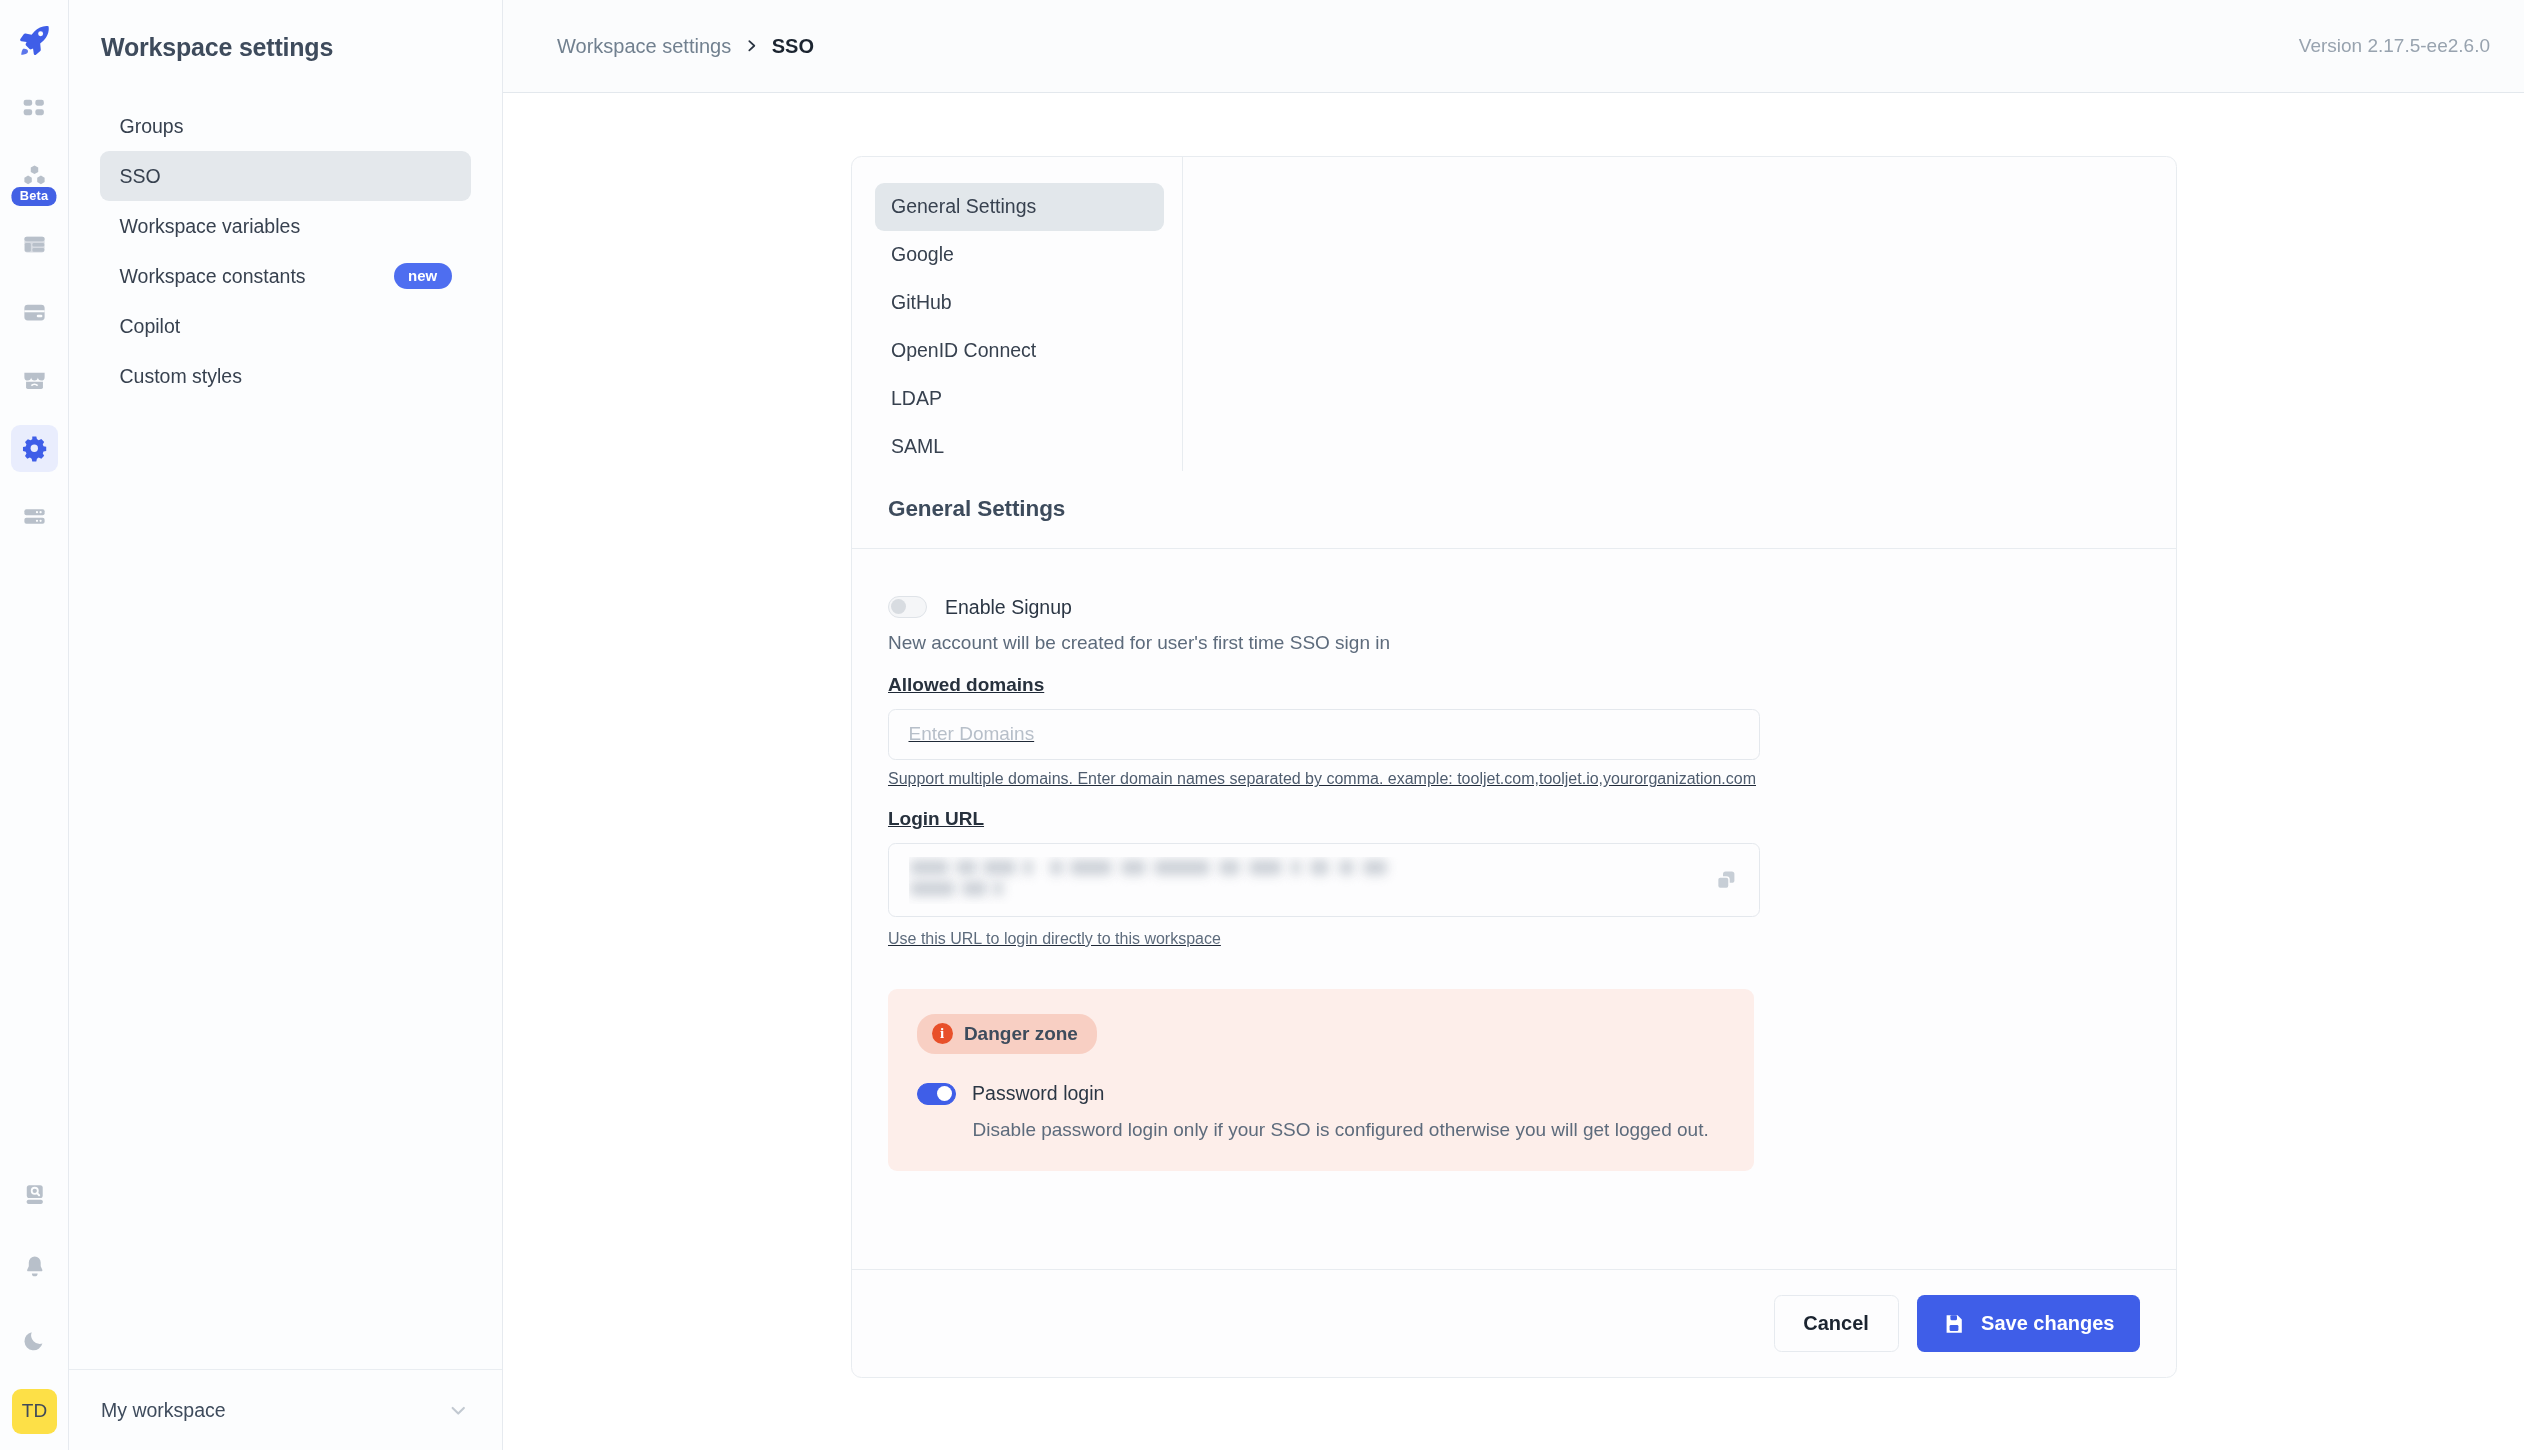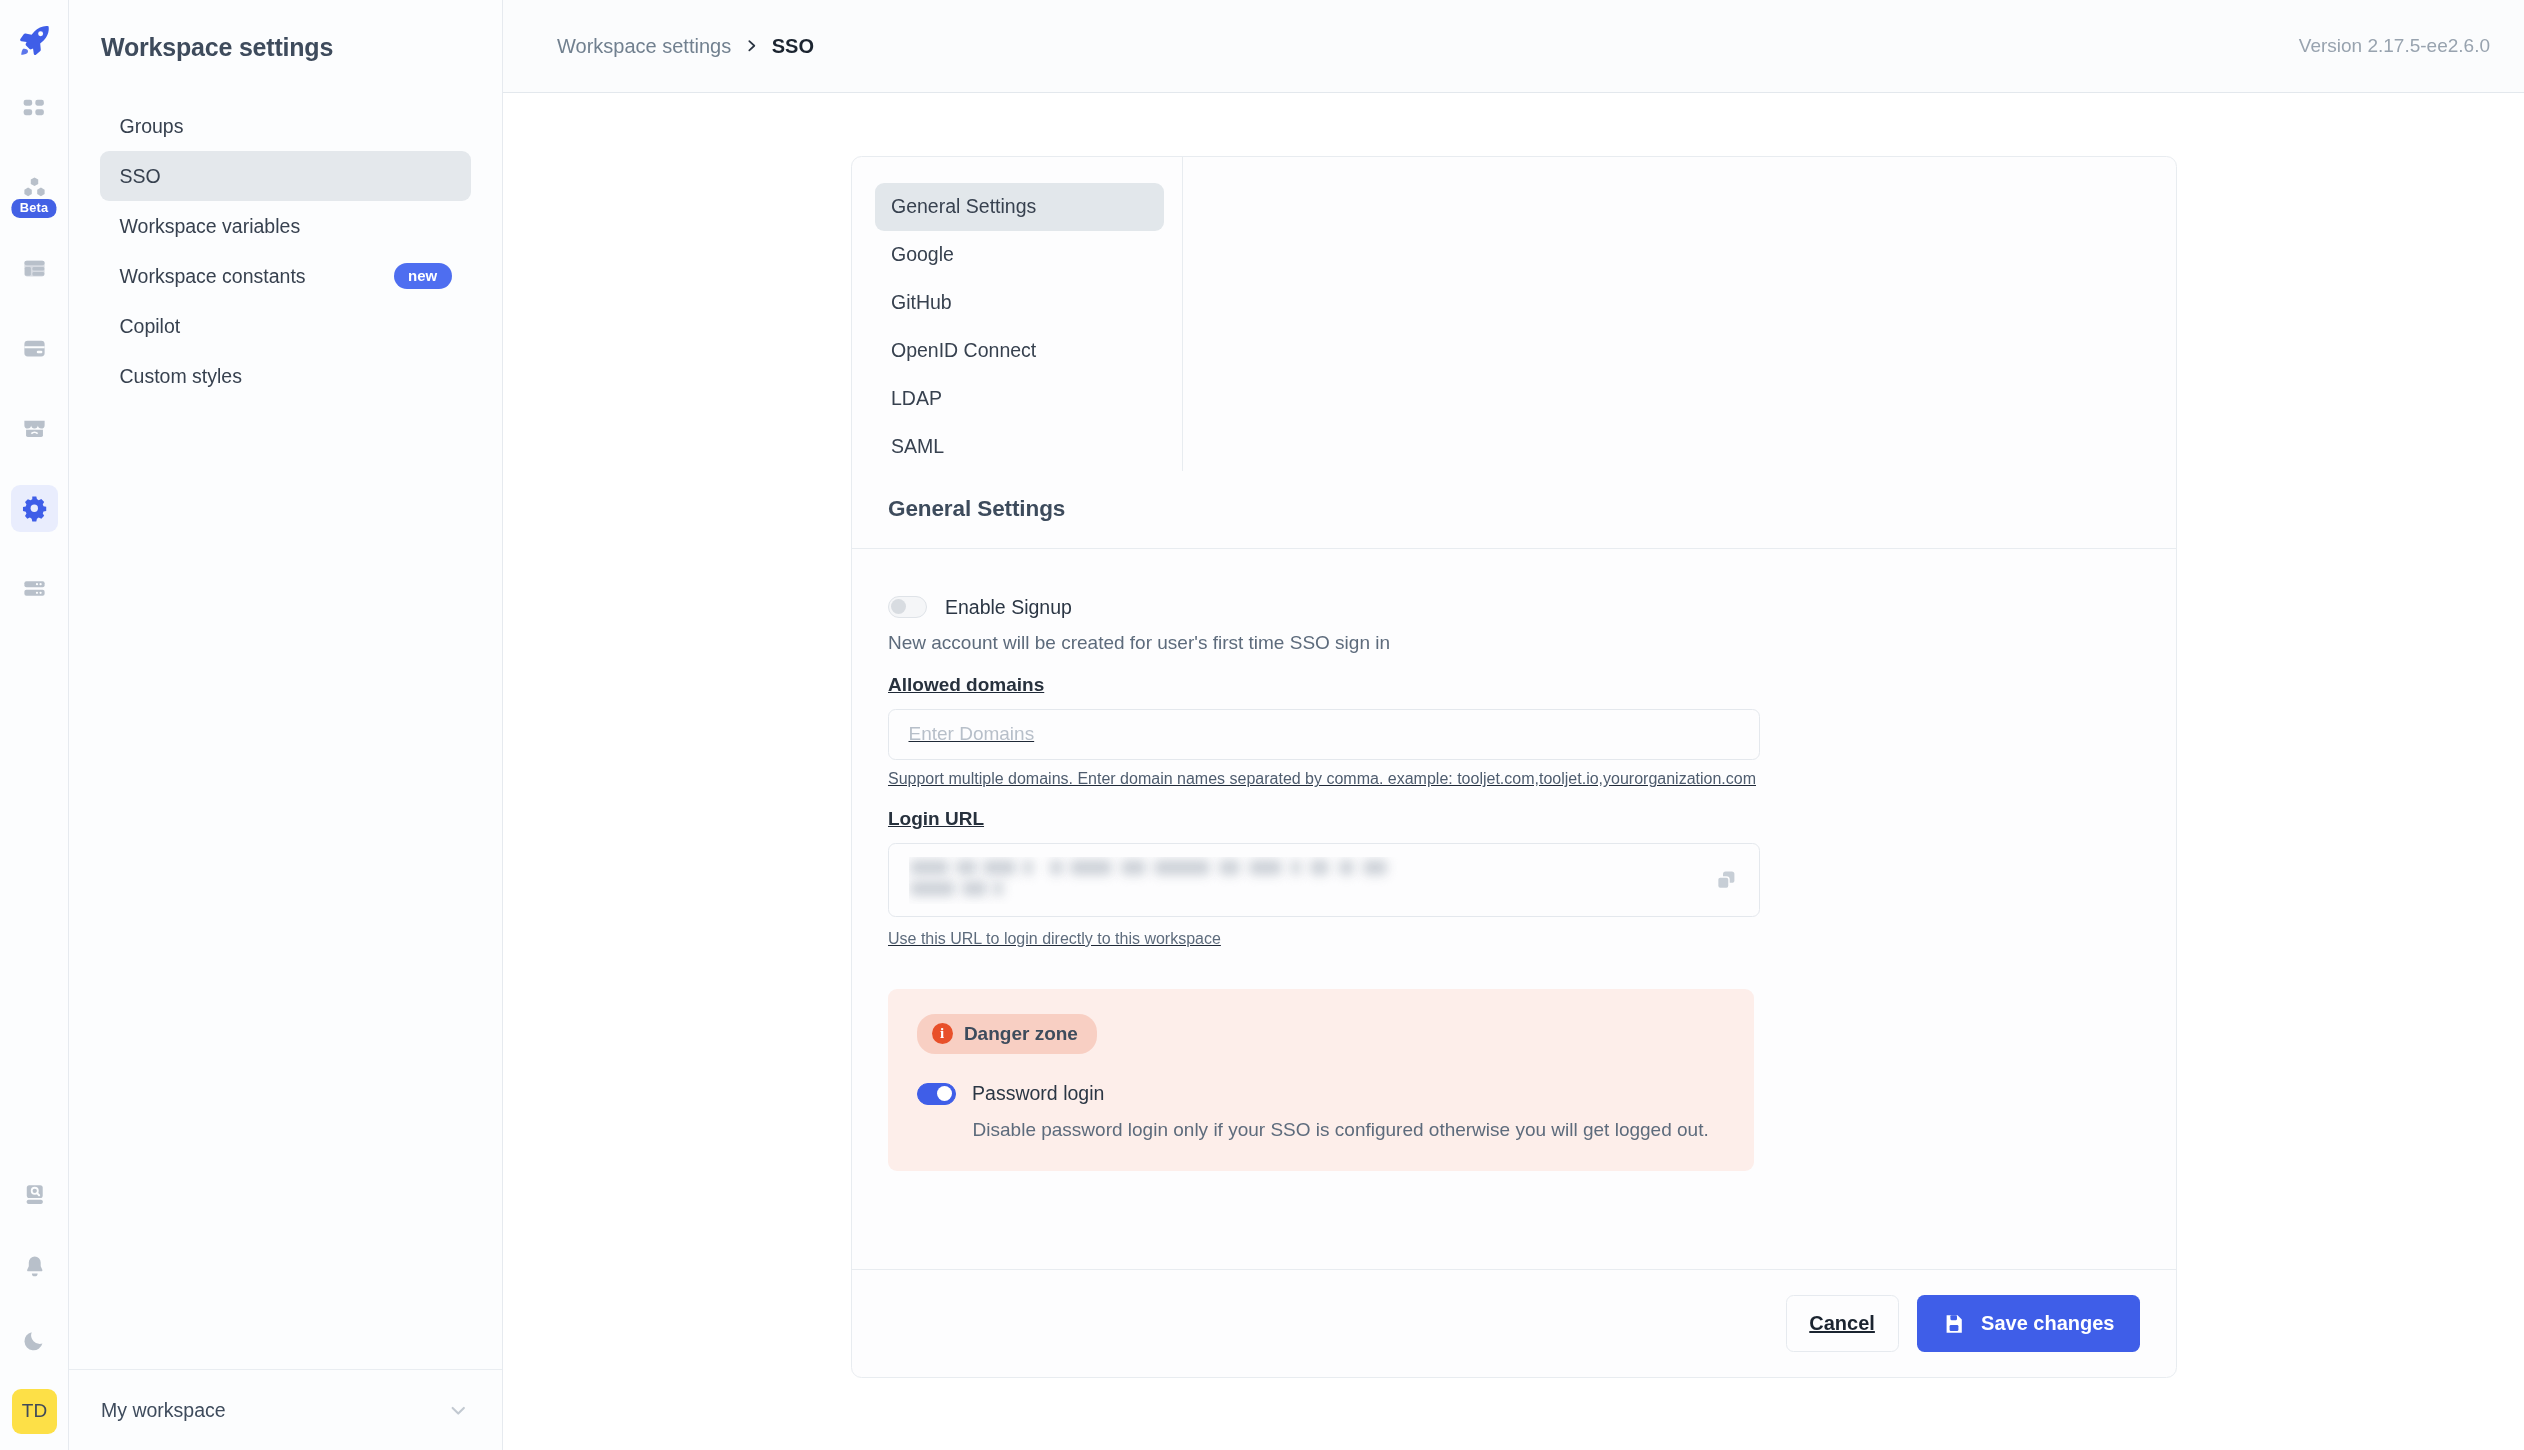--- a/index.html
+++ b/index.html
@@ -42,21 +42,21 @@
     height: 47px;
     display: flex;
     align-items: center;
     justify-content: center;
   }
   .rail-items {
     margin-top: 21px;
     display: flex;
     flex-direction: column;
     align-items: center;
-    gap: 33px;
+    gap: 21px;
   }
   .rail-btn {
     width: 47px;
     height: 47px;
     border-radius: 9px;
     display: flex;
     align-items: center;
     justify-content: center;
     position: relative;
     cursor: pointer;
@@ -422,25 +422,24 @@
     display: flex;
     align-items: center;
     justify-content: center;
     border-radius: 7.5px;
     font-size: 20px;
     font-weight: bold;
     cursor: pointer;
     white-space: nowrap;
   }
   .btn-cancel {
-    width: 113px; height: 57px;
+    width: 125px; height: 57px;
     border: 1.5px solid #e6eaef;
     background: #fdfdfe;
     color: #1b2430;
-    text-decoration: underline;
   }
   .btn-save {
     height: 57px;
     padding: 0 25.5px;
     background: #3f5ee8;
     color: #ffffff;
     gap: 15px;
   }
   svg { display: block; }
 </style>

